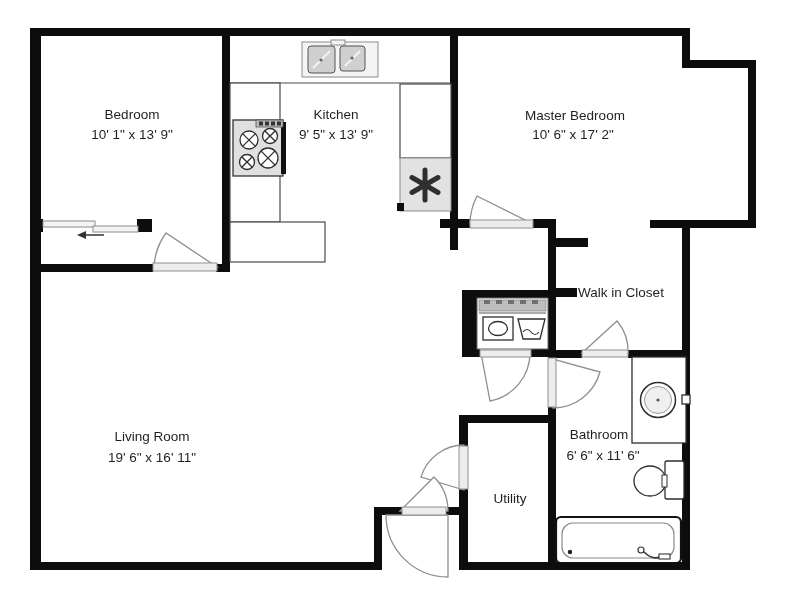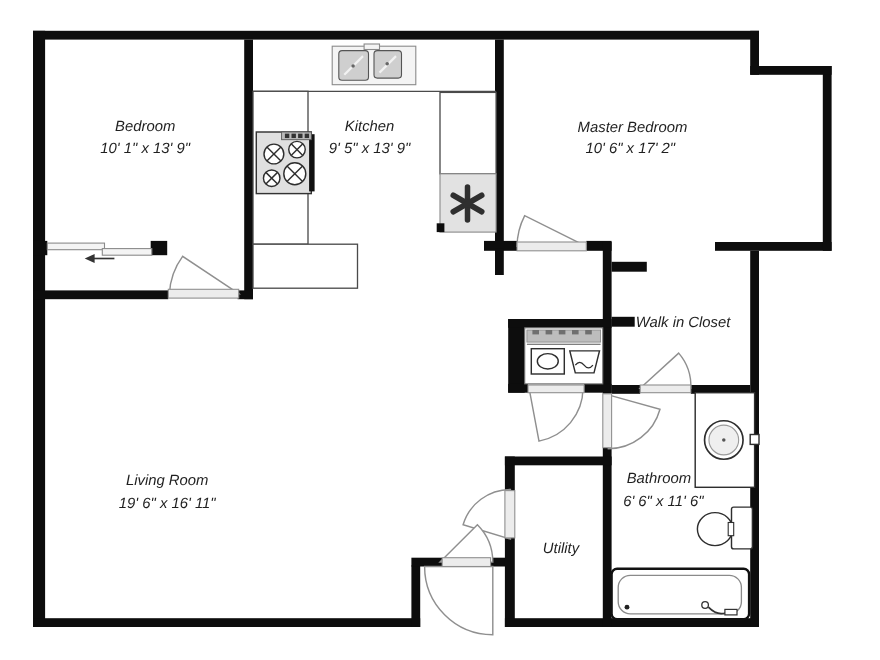--- a/index.html
+++ b/index.html
@@ -1,17 +1,17 @@
 <!DOCTYPE html>
 <html style="--wall: #0d0d0d; --background: #ffffff; --fixture-outline: #4a4a4a; --door-swing: #8f8f8f; --shading: #e2e2e2;"><head>
 <meta charset="utf-8">
 <style>
   html,body{margin:0;padding:0;background:var(--background,#fff);}
   .stage{position:relative;width:800px;height:600px;background:var(--background,#fff);
-         font-family:"Liberation Sans",sans-serif;overflow:hidden;font-style:italic;}
+         font-family:"Liberation Sans",sans-serif;overflow:hidden;}
   svg{display:block;}
   .wall{fill:var(--wall,#0d0d0d);}
   .thin{fill:#ffffff;stroke:var(--fixture-outline,#4a4a4a);stroke-width:1.2;}
   .tline{stroke:var(--fixture-outline,#4a4a4a);stroke-width:1.2;fill:none;}
   .shade{fill:var(--shading,#e2e2e2);stroke:#8a8a8a;stroke-width:1;}
   .sill{fill:#ececec;stroke:#909090;stroke-width:1;}
   .swing{fill:#ffffff;stroke:var(--door-swing,#8f8f8f);stroke-width:1.3;}
   .fx{fill:#ffffff;stroke:#2e2e2e;stroke-width:1.3;}
   .fxl{fill:#f4f4f4;stroke:#8a8a8a;stroke-width:1;}
   .basin{fill:#cfcfcf;stroke:#555;stroke-width:1;}

